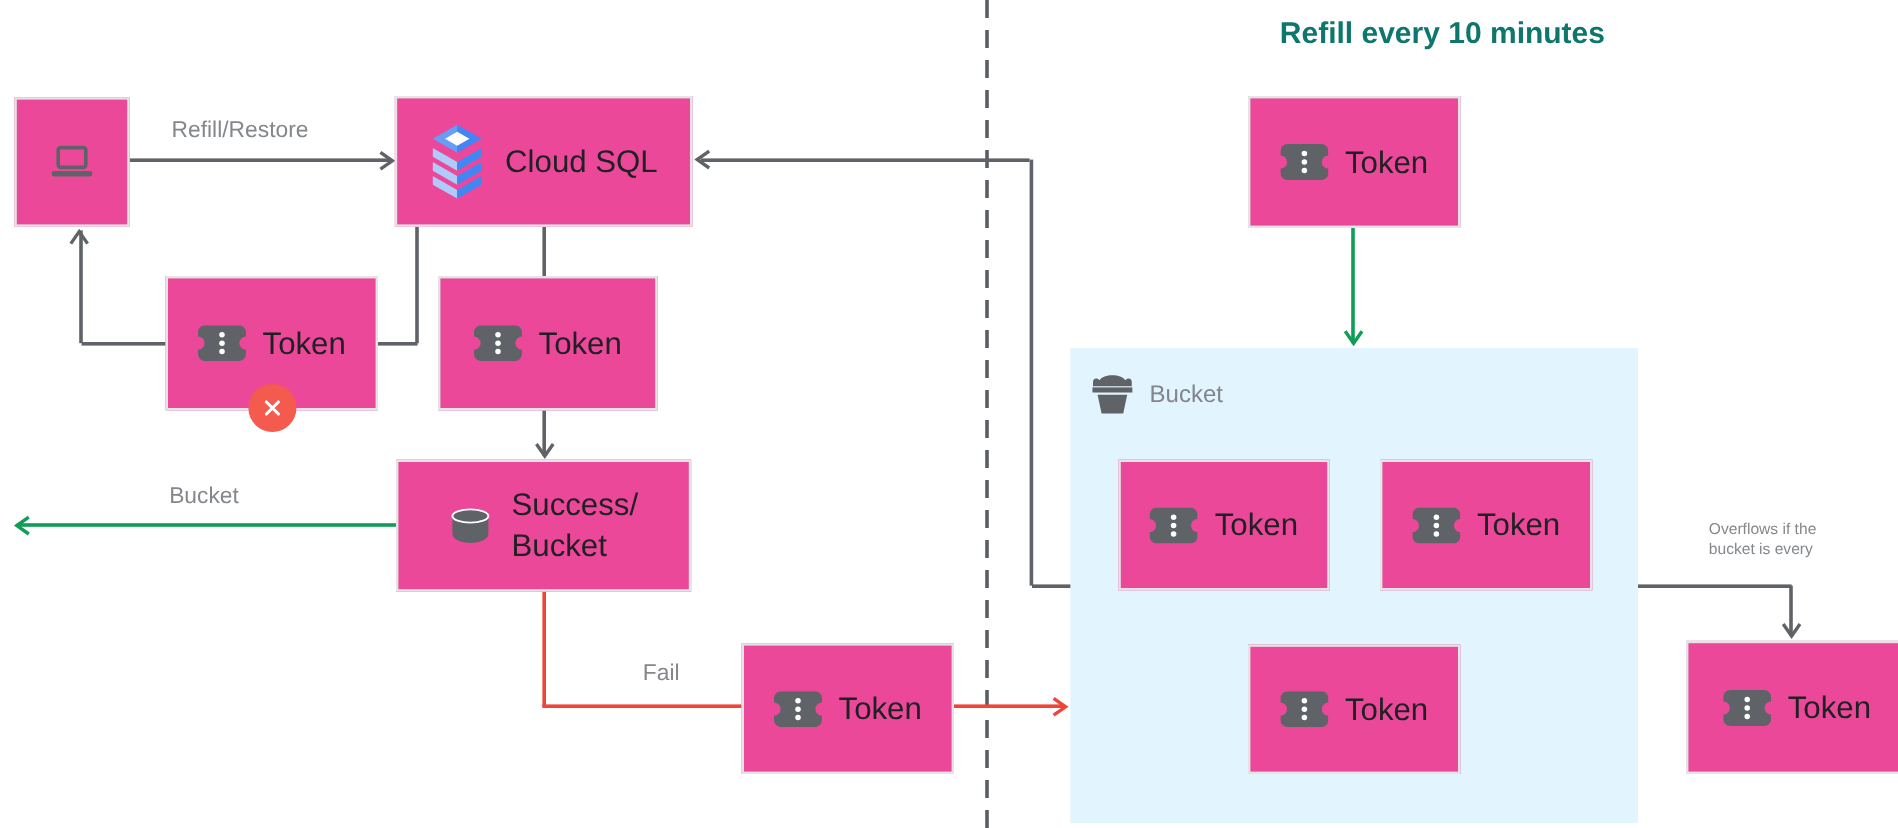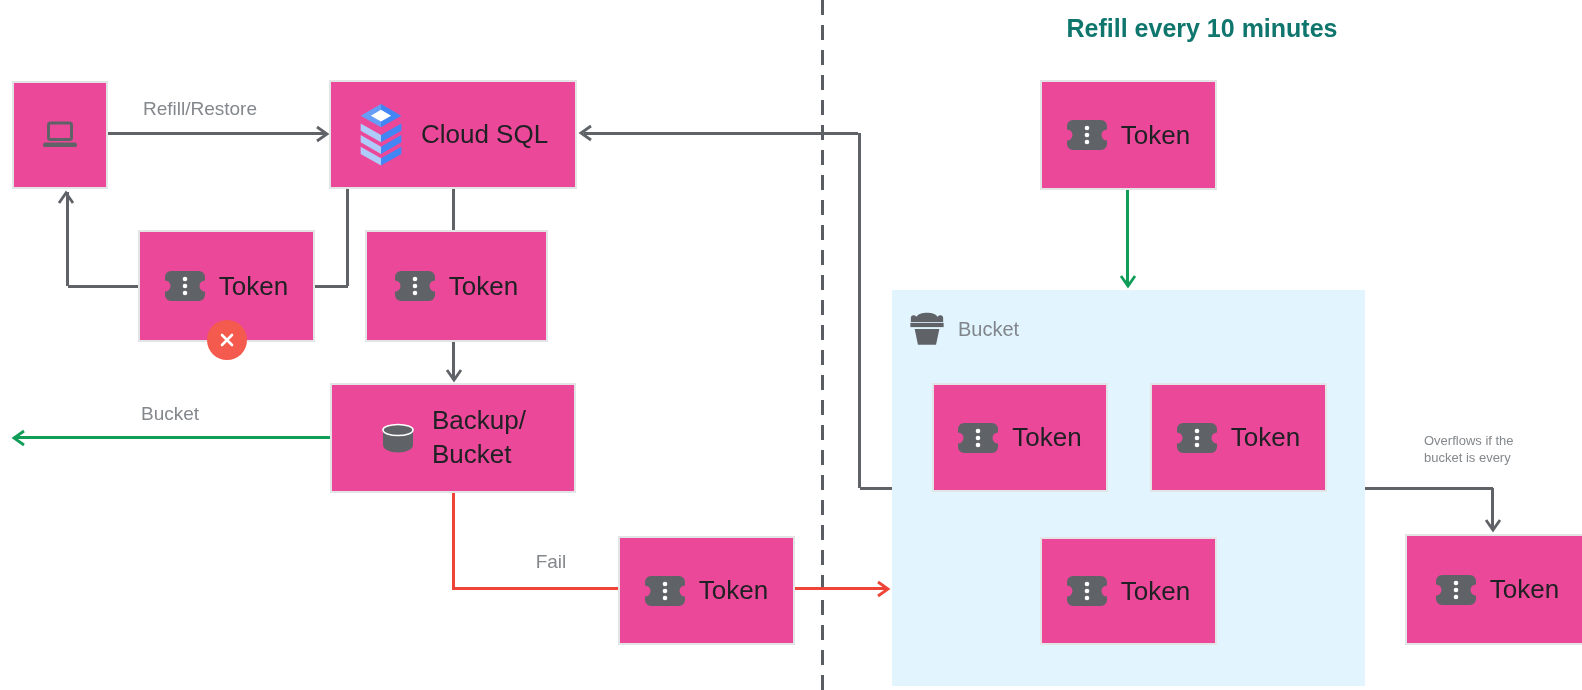--- a/index.html
+++ b/index.html
@@ -162,21 +162,21 @@
     </svg>
     <span class="node-label">Token</span>
   </div>
 
   <div class="node" style="left:330px;top:383px;width:246px;height:110px;gap:16px;">
     <svg width="36" height="30" viewBox="0 0 36 30">
       <path fill="#5f6368" d="M3,7 V22 C3,26.1 9.7,29.5 18,29.5 C26.3,29.5 33,26.1 33,22 V7 Z"></path>
       <ellipse cx="18" cy="7" rx="15" ry="5.5" fill="#5f6368" stroke="#ffffff" stroke-width="1.6"></ellipse>
     </svg>
     <span class="two-line node-label">
-      <span>Backup/</span>
+      <span>Success/</span>
       <span>Bucket</span>
     </span>
   </div>
 
   <div class="node" style="left:618px;top:536px;width:177px;height:109px;">
     <svg width="40" height="30" viewBox="0 0 40 30">
       <path fill="#5f6368" d="M6,0 H34 A6,6 0 0 1 40,6 V9.5 A5.5,5.5 0 0 0 40,20.5 V24 A6,6 0 0 1 34,30 H6 A6,6 0 0 1 0,24 V20.5 A5.5,5.5 0 0 0 0,9.5 V6 A6,6 0 0 1 6,0 Z"></path>
       <circle cx="20" cy="8" r="2.3" fill="#fff"></circle>
         <circle cx="20" cy="15" r="2.3" fill="#fff"></circle>
         <circle cx="20" cy="22" r="2.3" fill="#fff"></circle>

